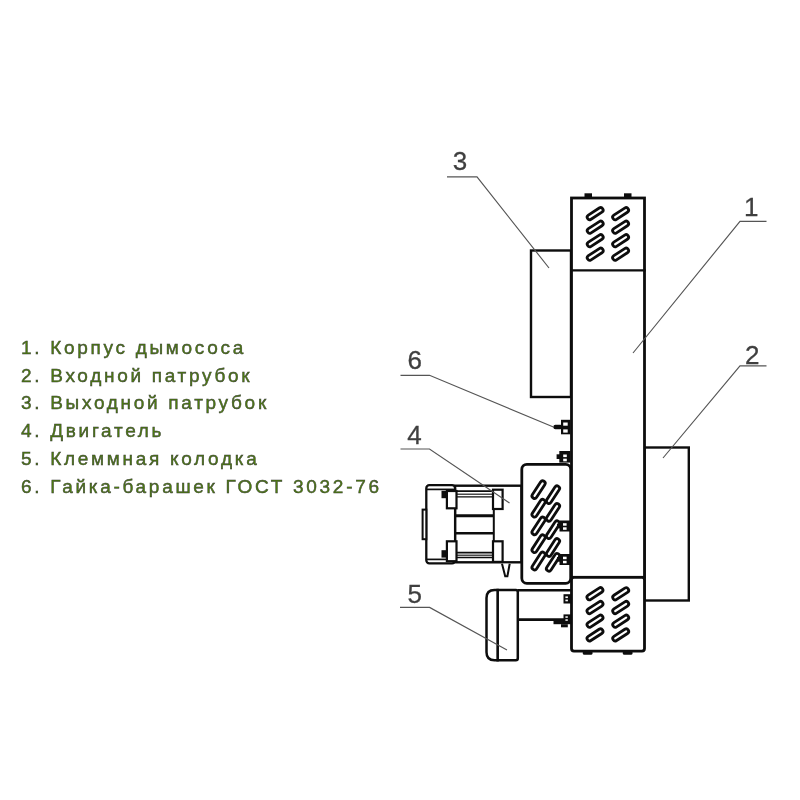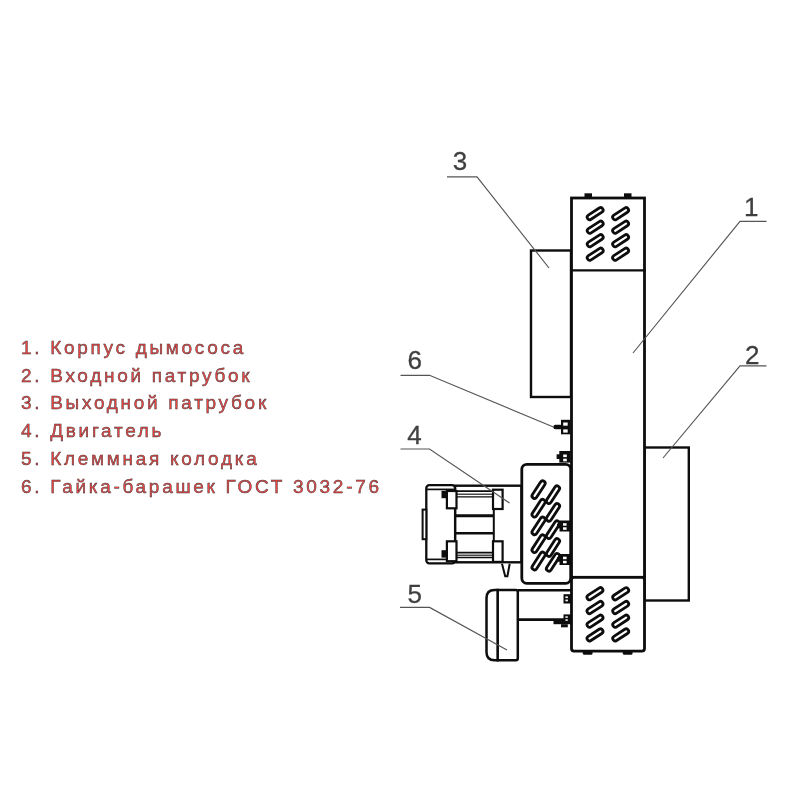--- a/index.html
+++ b/index.html
@@ -1,19 +1,19 @@
 <!DOCTYPE html>
 <html><head>
 <meta charset="utf-8">
 <style>
   html,body{margin:0;padding:0;background:#ffffff;}
   body{width:800px;height:800px;position:relative;overflow:hidden;
        font-family:"Liberation Sans",sans-serif;}
   .legend{position:absolute;left:21px;top:334px;font-size:19px;line-height:27.7px;
-          color:#ef4444;letter-spacing:2.7px;white-space:nowrap;
+          color:#4d7c0f;letter-spacing:2.7px;white-space:nowrap;
           -webkit-text-stroke:0.45px #3a3a3a;}
   svg{position:absolute;left:0;top:0;}
   .num{font-family:"Liberation Sans",sans-serif;font-size:26px;fill:#3f3f3f;stroke:#3f3f3f;stroke-width:0.3;}
 </style>
 </head>
 <body>
 <div class="legend">
 1. Корпус дымососа<br>
 2. Входной патрубок<br>
 3. Выходной патрубок<br>

